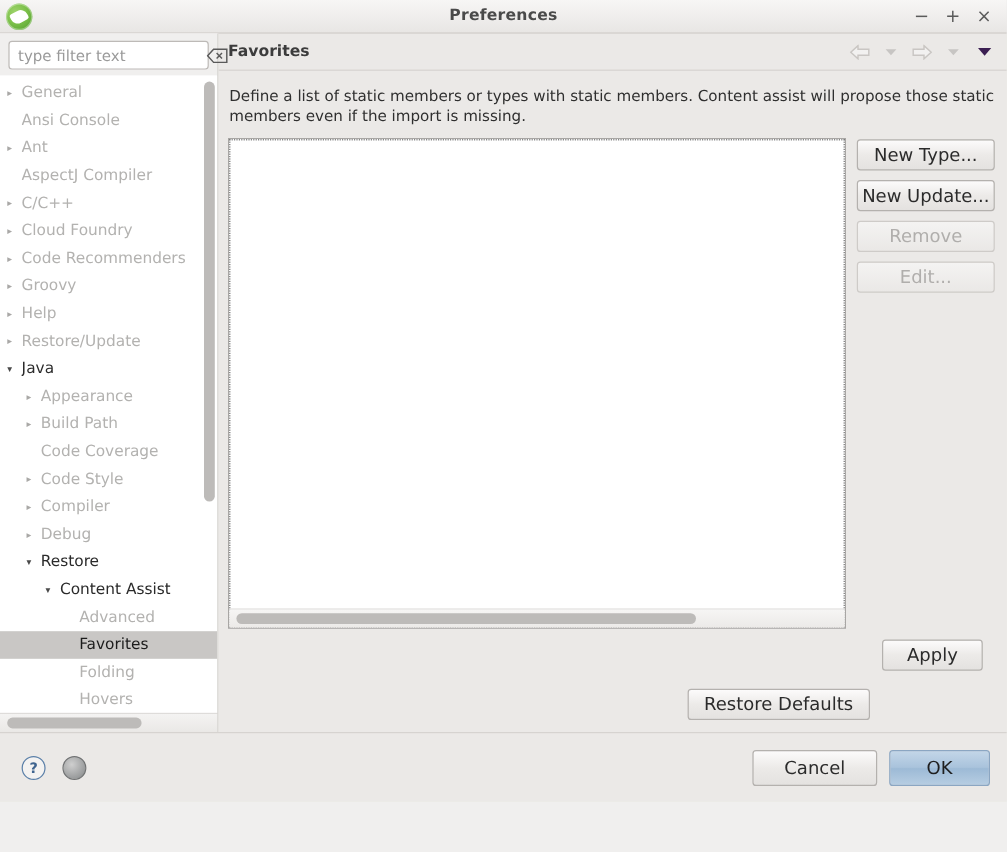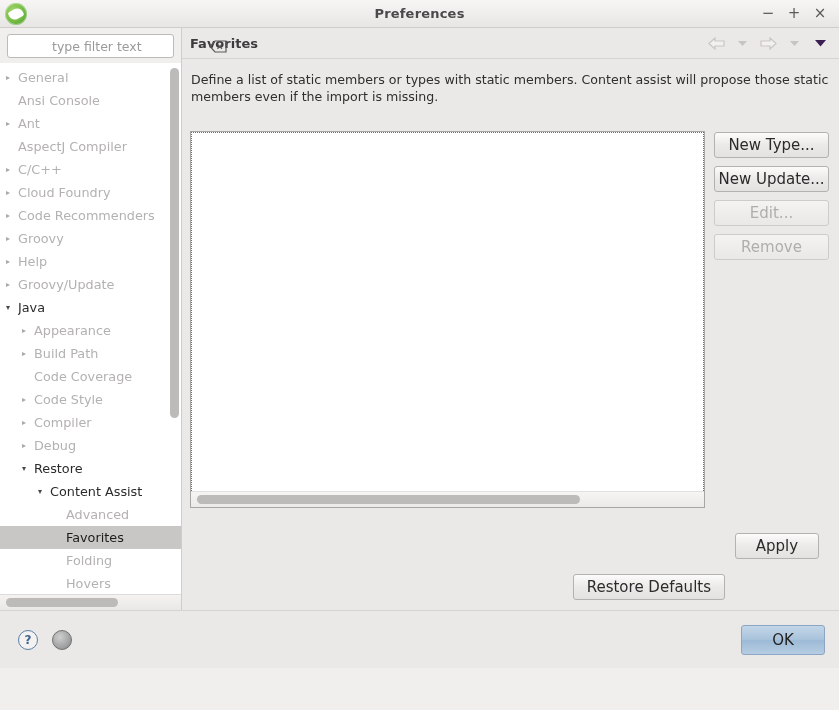--- a/index.html
+++ b/index.html
@@ -69,21 +69,21 @@
   }
   .filter-box {
     height: 24px; background: #fff;
     border: 1px solid #bdbab7; border-radius: 3px;
     display: flex; align-items: center;
     padding: 0 3px 0 7px;
   }
   .filter-input {
     flex: 1 1 auto; border: none; outline: none;
     font-family: "DejaVu Sans", sans-serif;
-    font-size: 12.5px; color: #3b82f6; background: transparent; margin-left: 37px;
+    font-size: 12.5px; color: #3b82f6; background: transparent;
   }
   .filter-input::placeholder { color: #9a9a9a; }
   .clear-icon {
     width: 20px; height: 15px; flex: 0 0 20px;
     display: flex; align-items: center; justify-content: center;
   }
 
   .tree-scroll {
     flex: 1 1 auto; position: relative; overflow: hidden;
     background: #ffffff;
@@ -140,21 +140,21 @@
   .pane-header {
     height: 31px; flex: 0 0 31px;
     display: flex; align-items: center;
     padding: 0 10px 0 8px;
     border-bottom: 1px solid #d6d3d0;
     background: #ebe9e7;
   }
   .pane-title { font-size: 13px; font-weight: bold; color: #3c3c3c; }
   .pane-nav { margin-left: auto; display: flex; align-items: center; gap: 9px; }
   .nav-icon { width: 17px; height: 14px; display: flex; align-items: center; justify-content: center; }
-  .pane-body { flex: 1 1 auto; padding: 10px 10px 0 8px; display: flex; flex-direction: column; min-height: 0; gap: 16px; }
+  .pane-body { flex: 1 1 auto; padding: 10px 10px 0 8px; display: flex; flex-direction: column; min-height: 0; }
   .desc {
     font-size: 12.6px; color: #2f2f2f; line-height: 1.36;
     margin: 2px 0 10px 1px; max-width: 645px;
   }
   .content-row { flex: 1 1 auto; display: flex; gap: 9px; min-height: 0; }
 
   .listbox-outer {
     flex: 1 1 auto; min-width: 0;
     border: 1px solid #a8a6a4;
     background: #fff;
@@ -283,21 +283,21 @@
             <div class="tree-row lvl1">
               <span class="twisty">▸</span>
               <span class="tree-label">Groovy</span>
             </div>
             <div class="tree-row lvl1">
               <span class="twisty">▸</span>
               <span class="tree-label">Help</span>
             </div>
             <div class="tree-row lvl1">
               <span class="twisty">▸</span>
-              <span class="tree-label">Groovy/Update</span>
+              <span class="tree-label">Restore/Update</span>
             </div>
             <div class="tree-row lvl1 active-anc">
               <span class="twisty open dark">▾</span>
               <span class="tree-label">Java</span>
             </div>
             <div class="tree-row lvl2">
               <span class="twisty">▸</span>
               <span class="tree-label">Appearance</span>
             </div>
             <div class="tree-row lvl2">
@@ -401,35 +401,36 @@
         <div class="content-row">
           <div class="listbox-outer">
             <div class="listbox-area"></div>
             <div class="list-hscroll">
               <div class="list-hscroll-thumb" id="listthumb" style="width: 383px;"></div>
             </div>
           </div>
           <div class="btncol" id="btncol">
               <div class="btn">New Type...</div>
               <div class="btn">New Update...</div>
+              <div class="btn disabled">Remove</div>
               <div class="btn disabled">Edit...</div>
-              <div class="btn disabled">Remove</div>
             </div>
         </div>
 
         <div class="apply-row">
           <div class="btn btn-restore">Restore Defaults</div>
           <div class="btn btn-apply">Apply</div>
         </div>
       </div>
     </div>
   </div>
 
   <div class="footer">
     <div class="footer-icons">
       <span class="circ-icon help-icon">?</span>
       <span class="circ-icon dot-icon"></span>
     </div>
     <div class="footer-btns">
+      <div class="btn btn-cancel">Cancel</div>
       <div class="btn btn-ok">OK</div>
     </div>
   </div>
 </div>
 
 </body></html>

